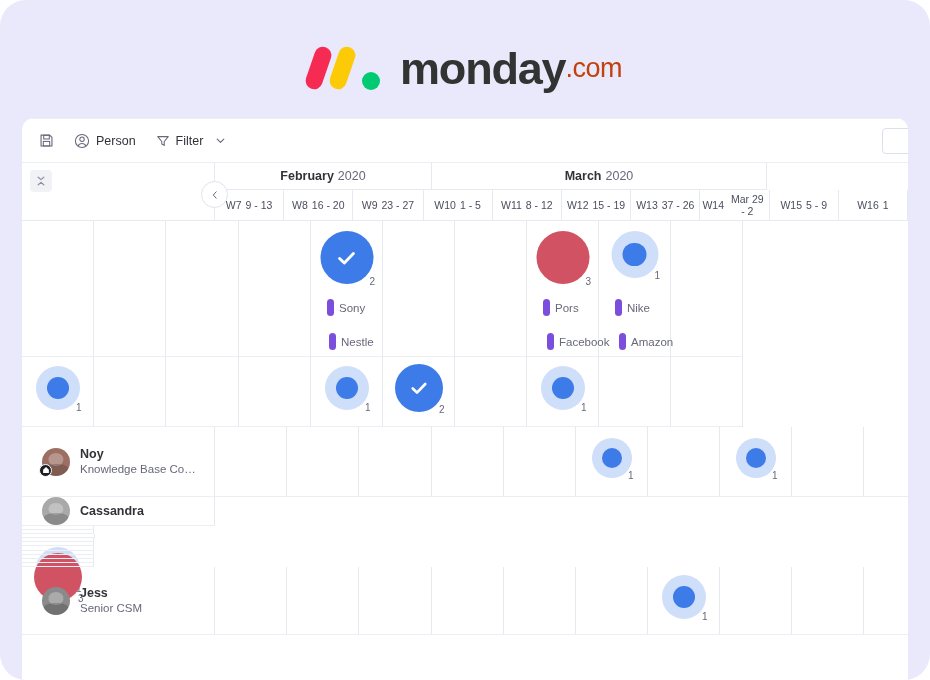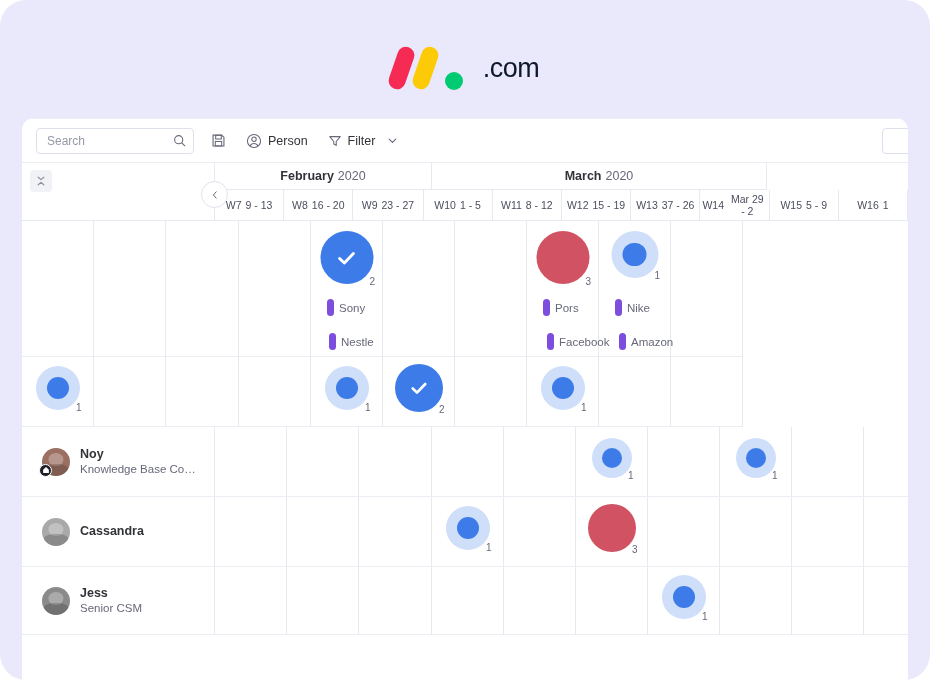--- a/index.html
+++ b/index.html
@@ -47,21 +47,21 @@
   .logo-text {
     font-size: 45px;
     font-weight: bold;
     color: #333333;
     letter-spacing: -1.2px;
     line-height: 1;
   }
   .logo-com {
     font-size: 27px;
     font-weight: normal;
-    color: #0f172a;
+    color: #c2410c;
     letter-spacing: -0.5px;
   }
   
   .card {
     position: absolute;
     left: 22px; top: 118px;
     width: 886px; height: 562px;
     background: #ffffff;
     border-radius: 12px 12px 0 0;
     overflow: hidden;
@@ -239,36 +239,28 @@
 <body>
 
 <div class="page">
 
   <div class="logo-wrap">
     <div class="logo-marks">
       <div class="slash red"></div>
       <div class="slash yellow"></div>
       <div class="dot-green"></div>
     </div>
+    <div class="logo-text">monday</div>
     <div class="logo-com">.com</div>
   </div>
 
   <div class="card">
 
 
     <div class="toolbar">
-      <div class="search-box">
-        <input placeholder="Search" style="">
-        <span class="icon">
-          <svg width="13" height="13" viewBox="0 0 16 16">
-              <circle cx="7" cy="7" r="5" fill="none" stroke="#676879" stroke-width="1.3"></circle>
-              <line x1="10.8" y1="10.8" x2="14.5" y2="14.5" stroke="#676879" stroke-width="1.3" stroke-linecap="round"></line>
-            </svg>
-        </span>
-      </div>
 
       <div class="tb-btn">
         <span class="icon">
           <svg width="15" height="15" viewBox="0 0 16 16">
             <path d="M2.2 2.2h9.2l2.4 2.4v9.2H2.2z" fill="none" stroke="#676879" stroke-width="1.2" stroke-linejoin="round"></path>
             <rect x="5" y="2.4" width="6" height="4" fill="none" stroke="#676879" stroke-width="1.1"></rect>
             <rect x="4.6" y="9" width="6.8" height="4.8" fill="none" stroke="#676879" stroke-width="1.1"></rect>
           </svg>
         </span>
       </div>
@@ -490,21 +482,21 @@
             <div class="cell" style="width: 72px; min-width: 72px; height: 70px;"></div>
             <div class="cell" style="width: 72px; min-width: 72px; height: 70px;">
               <div class="bubble donut" style="width: 40px; height: 40px; top: 11px;">
                 <span class="inner"></span>
               </div>
               <span class="count" style="left: 52px; top: 43px;">1</span>
             </div>
             <div class="cell" style="width: 72px; min-width: 72px; height: 70px;"></div>
             <div class="cell" style="width: 72px; min-width: 72px; height: 70px;"></div>
           </div>
-          <div class="row" style="height: 70px;">
+          <div class="row" style="height: 70px; flex-direction: column;">
             <div class="person-cell" style="height: 70px;">
               <div class="avatar">
                 <div class="face" style="background:#a9a9a9;">
                   <div style="position:absolute;left:50%;top:20%;transform:translateX(-50%);width:54%;height:46%;border-radius:50%;background:rgba(255,255,255,.28)"></div>
                   <div style="position:absolute;left:50%;top:58%;transform:translateX(-50%);width:96%;height:60%;border-radius:42% 42% 0 0;background:rgba(0,0,0,.18)"></div>
                 </div>
               </div>
               <div>
                 <div class="pname">Cassandra</div>
               </div>

